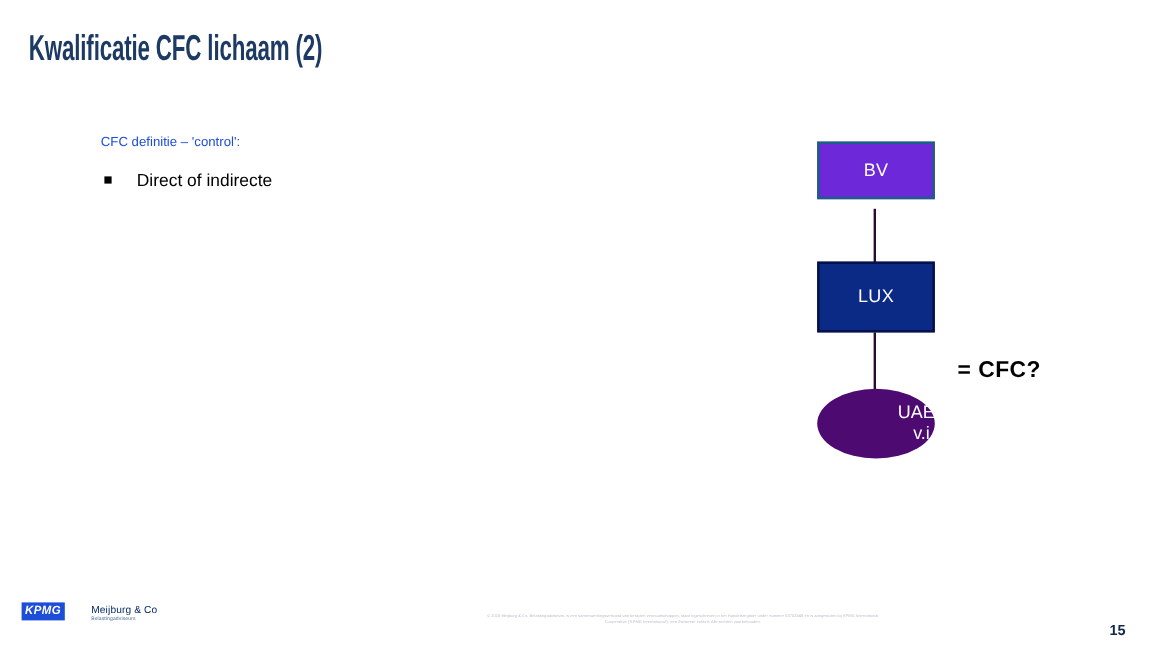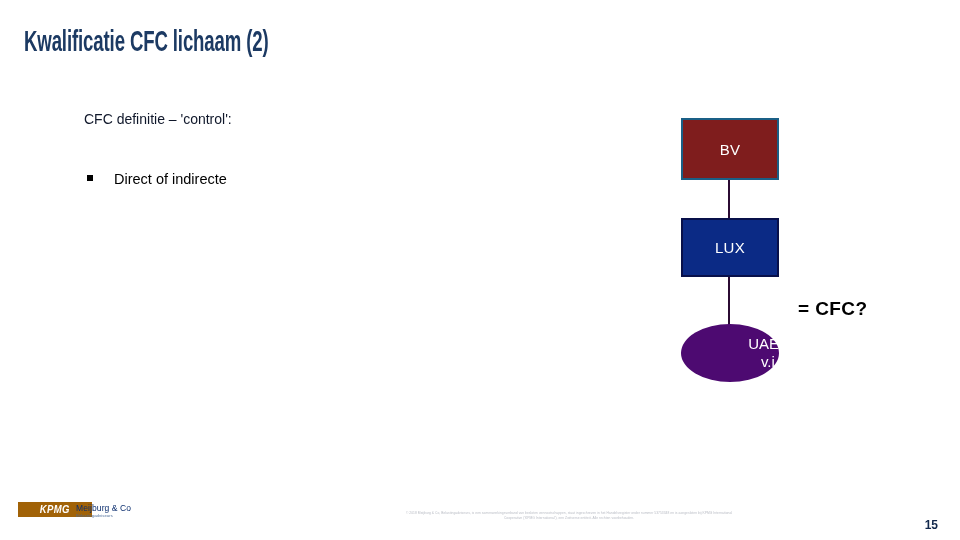--- a/index.html
+++ b/index.html
@@ -40,24 +40,24 @@
   }
 
   
   #body-block {
     position: absolute;
     left: 84px;
     top: 110px;
     width: 520px;
   }
   .lead-line {
-    font-size: 14px;
-    color: #0f172a;
+    font-size: 11px;
+    color: #1d4ed8;
     line-height: 18px;
-    margin-bottom: 42px;
+    margin-bottom: 14px;
     white-space: nowrap;
   }
   .bullet-row {
     position: relative;
     font-size: 14.5px;
     color: #000000;
     line-height: 18px;
     margin-bottom: 28px;
     padding-left: 30px;
     white-space: nowrap;
@@ -100,22 +100,22 @@
     box-sizing: border-box;
     display: flex;
     align-items: center;
     justify-content: center;
     color: #ffffff;
     font-size: 15px;
     letter-spacing: 0.3px;
   }
   #node-bv {
     top: 8px;
-    height: 62px;
-    background: #7f1d1d;
+    height: 48px;
+    background: #6d28d9;
     border: 2px solid #1a5f86;
   }
   #node-lux {
     top: 108px;
     height: 59px;
     background: #0b2a85;
     border: 2px solid #08104a;
     justify-content: center;
   }
   #node-uae {
@@ -172,23 +172,23 @@
     position: absolute;
     left: 18px;
     bottom: 8px;
     width: 130px;
     height: 38px;
   }
   #kpmg-mark {
     position: absolute;
     left: 0px;
     top: 8px;
-    width: 74px;
+    width: 36px;
     height: 15px;
-    background: #a16207;
+    background: #1d4ed8;
     display: flex;
     align-items: center;
     justify-content: center;
   }
   #kpmg-mark-text {
     color: #ffffff;
     font-family: "Liberation Sans Narrow", "Liberation Sans", sans-serif;
     font-size: 10px;
     font-weight: 700;
     font-style: italic;

